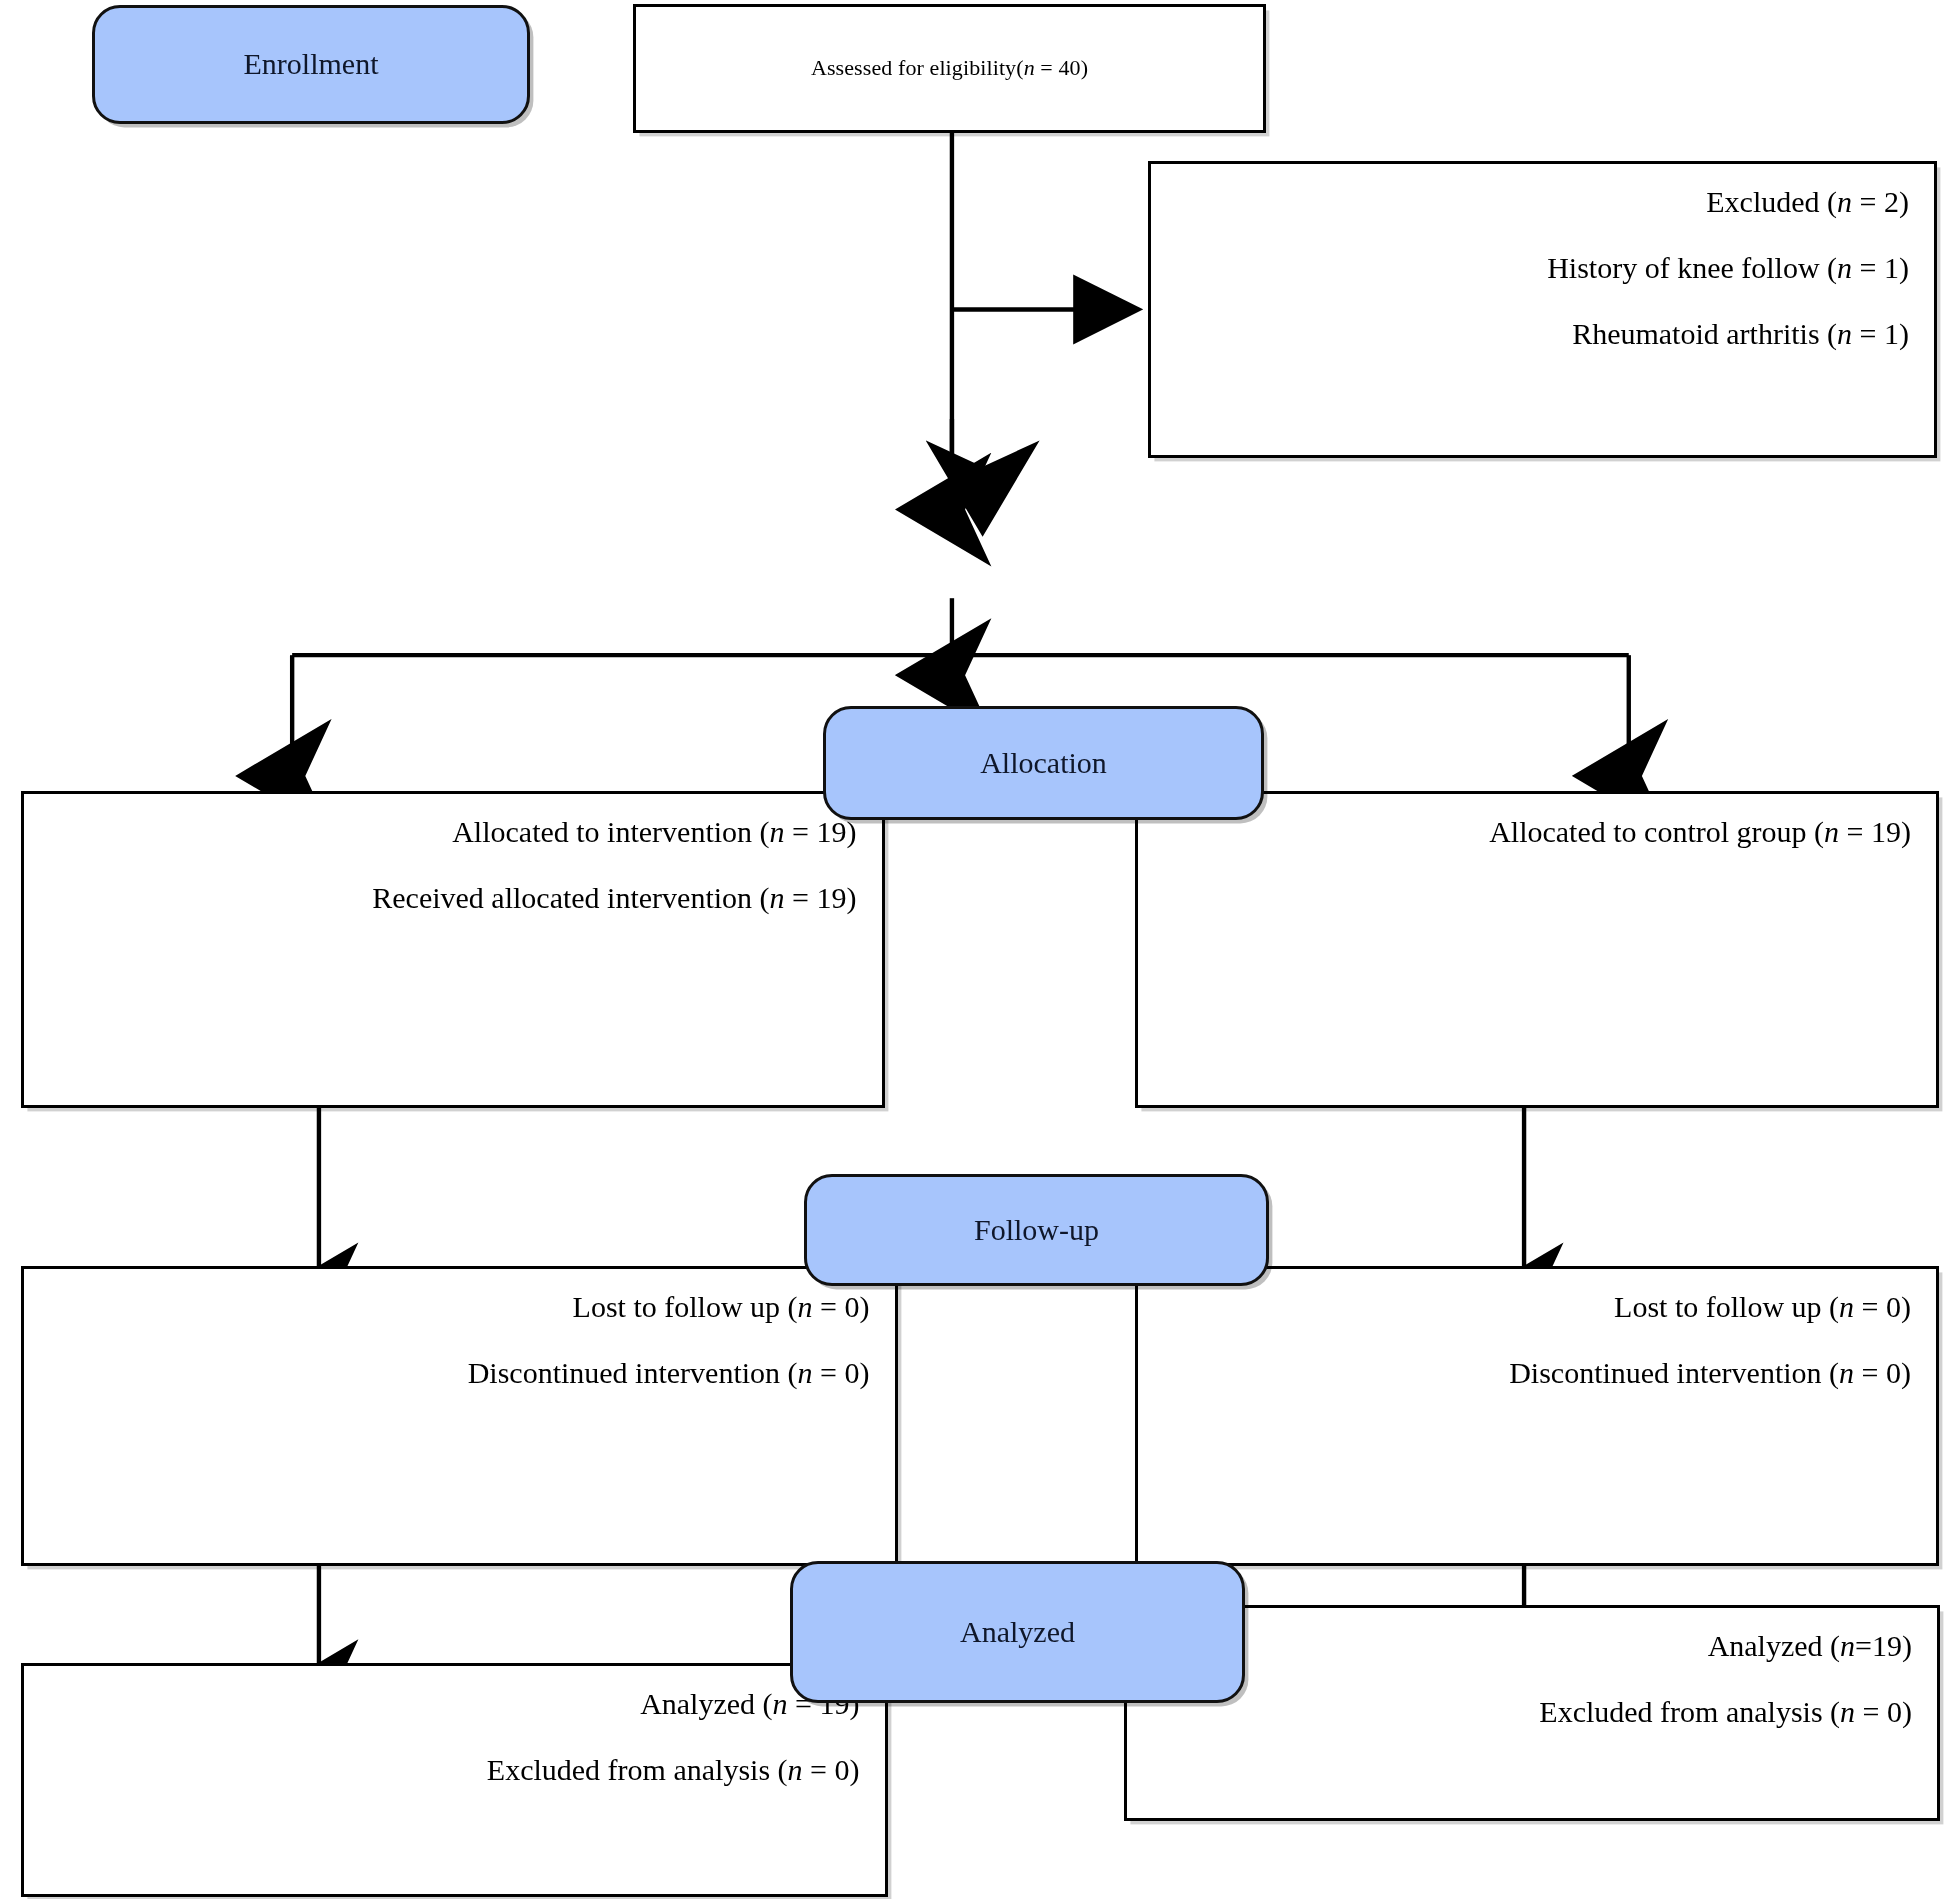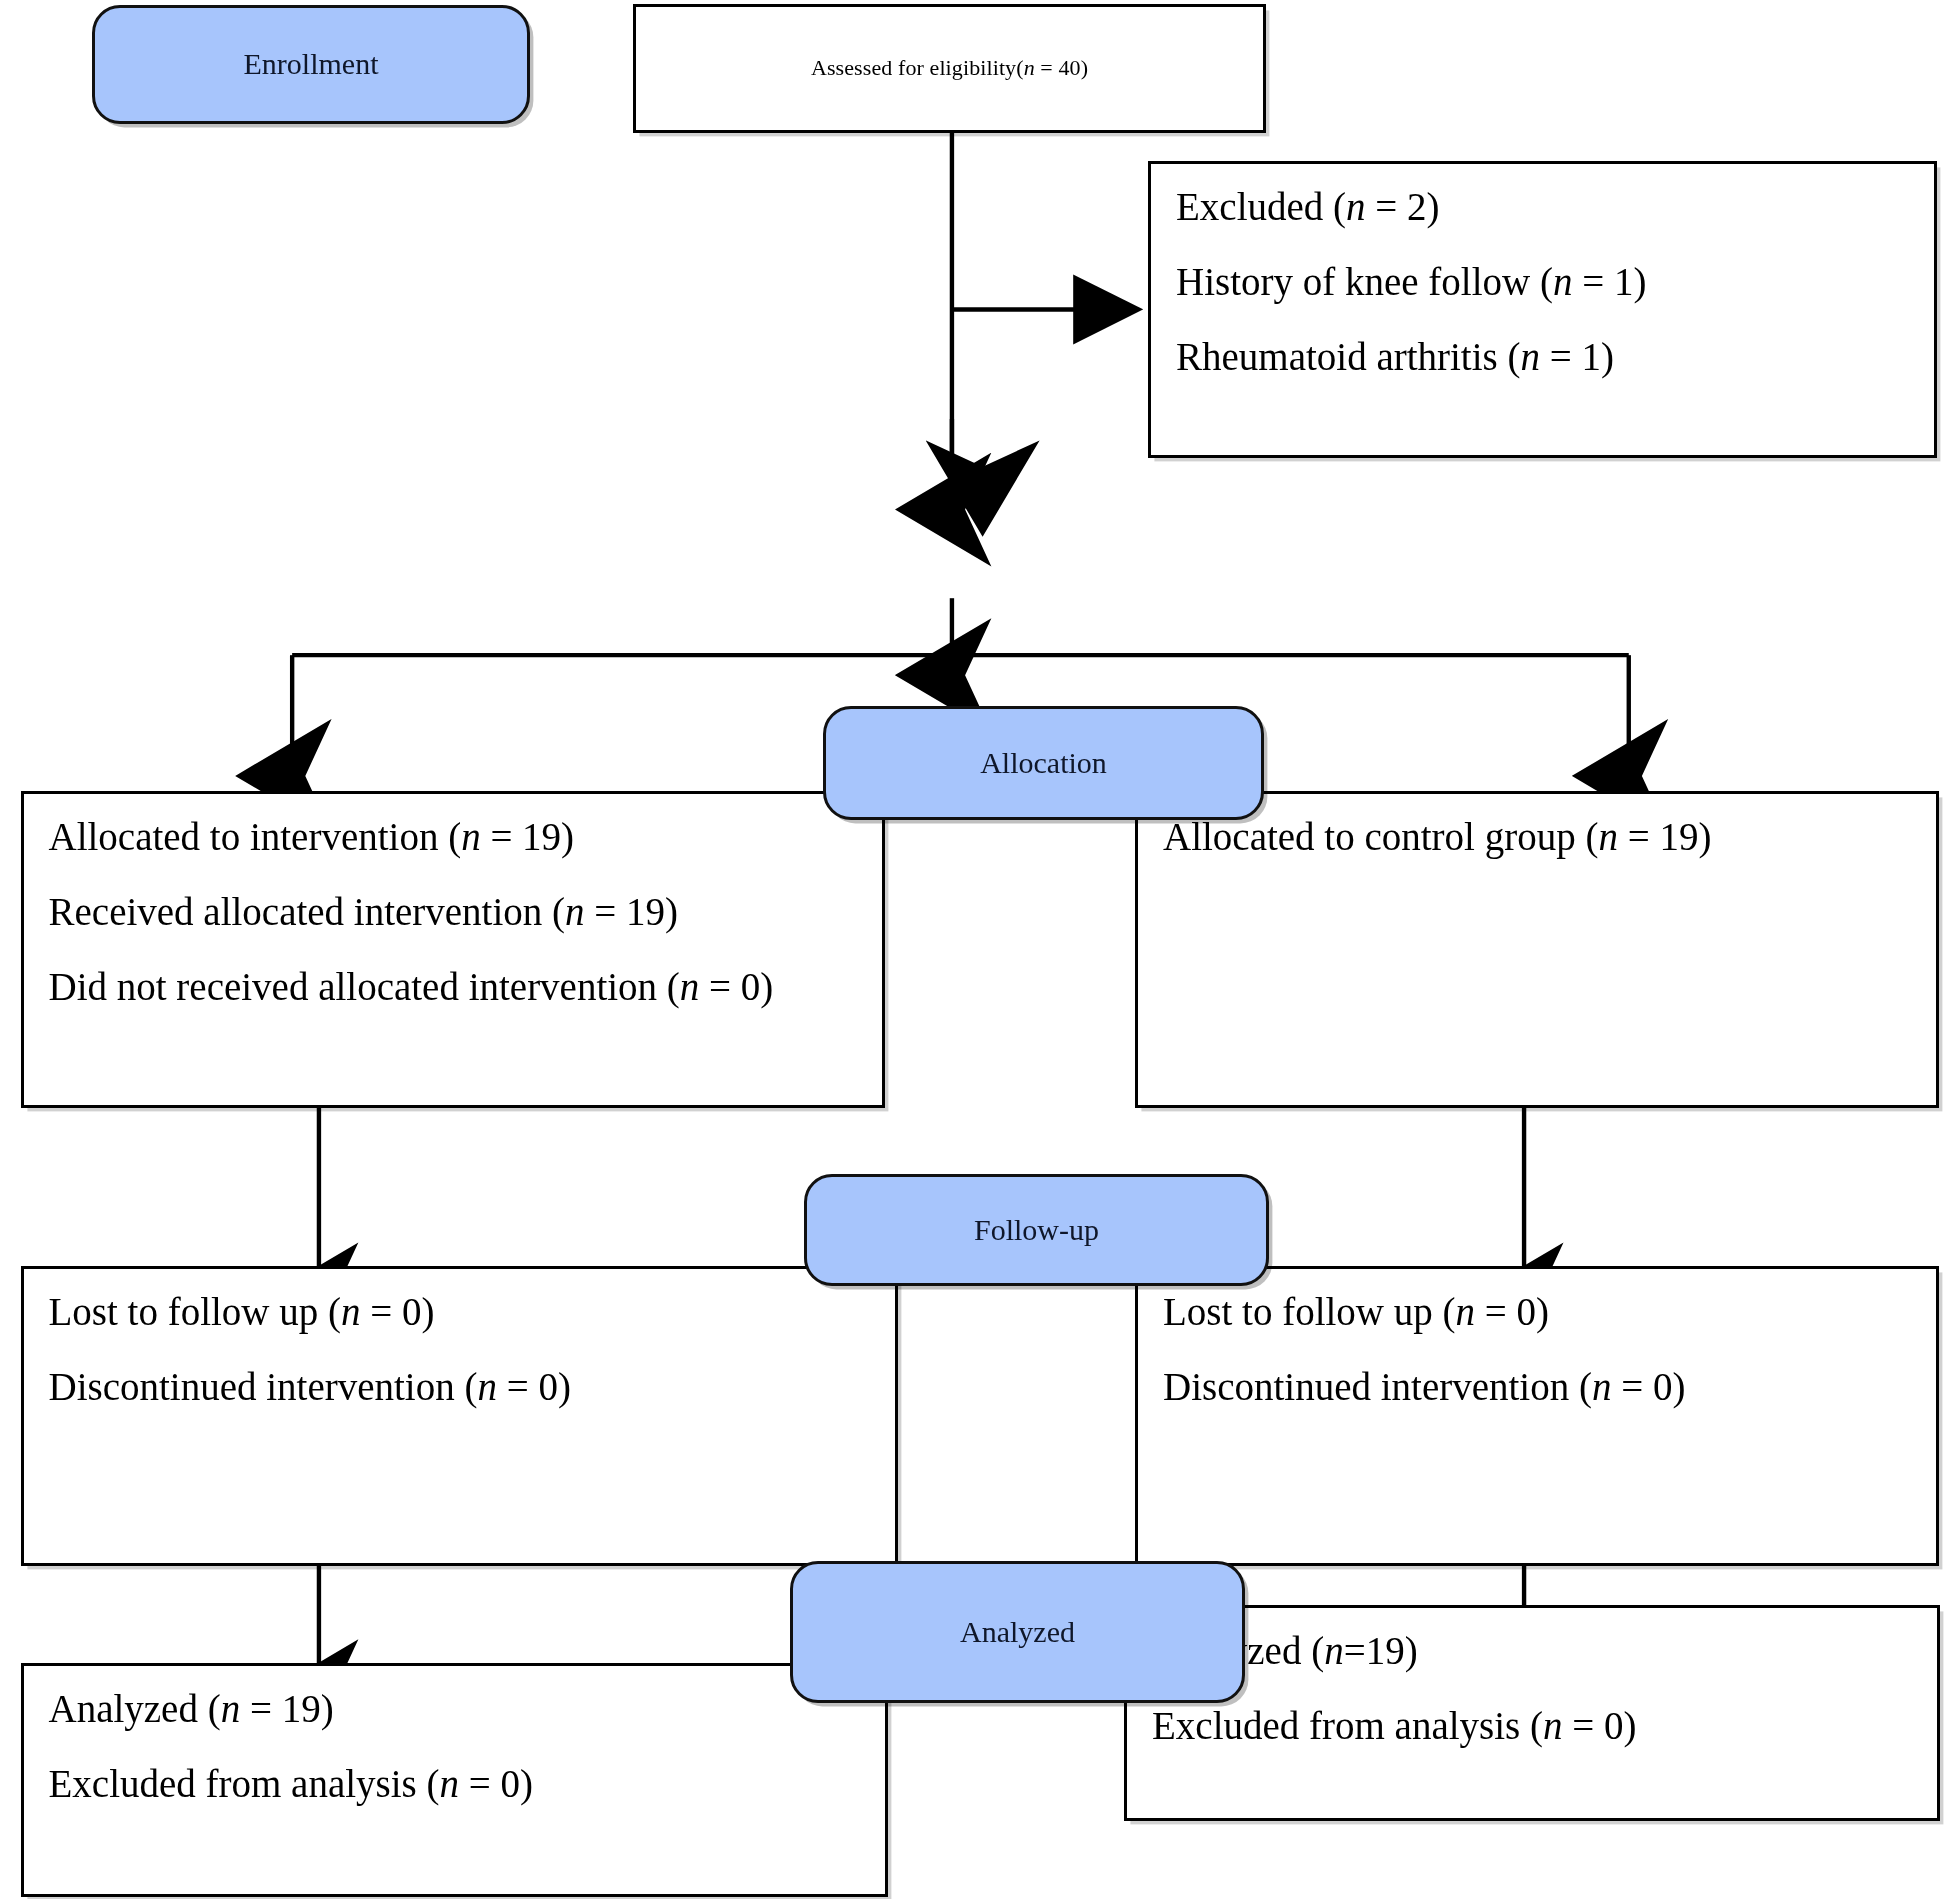--- a/index.html
+++ b/index.html
@@ -62,24 +62,25 @@
     white-space: nowrap;
   }
   .badge-txt {
     color: #0f172a;
     font-size: 30px;
     line-height: 1.0;
     white-space: nowrap;
   }
   .line-item {
     color: #000000;
-    font-size: 39px;
+    font-size: 30px;
     line-height: 1.0;
     margin-bottom: 36px;
     white-space: nowrap;
+    text-align: right;
   }
   .line-item:last-child { margin-bottom: 0; }
   i.n { font-style: italic; }
 </style>
 </head>
 <body>
 
 <div id="diagram-root">
 
   <svg class="flow" viewBox="0 0 4015 3901" aria-hidden="true">
@@ -142,23 +143,20 @@
   </div>
 
 
   <div class="node-box listbox" style="left:20.5px; top:791px; width:864px; height:317px;">
     <div class="line-item">
       <span>Allocated to intervention (</span><i class="n">n</i><span> = 19)</span>
     </div>
     <div class="line-item">
       <span>Received allocated intervention (</span><i class="n">n</i><span> = 19)</span>
     </div>
-    <div class="line-item">
-      <span>Did not received allocated intervention (</span><i class="n">n</i><span> = 0)</span>
-    </div>
   </div>
 
   <div class="node-box listbox" style="left:1135px; top:791px; width:804px; height:317px;">
     <div class="line-item">
       <span>Allocated to control group (</span><i class="n">n</i><span> = 19)</span>
     </div>
   </div>
 
   <div class="node-box listbox" style="left:20.5px; top:1266px; width:877px; height:300px;">
     <div class="line-item">

